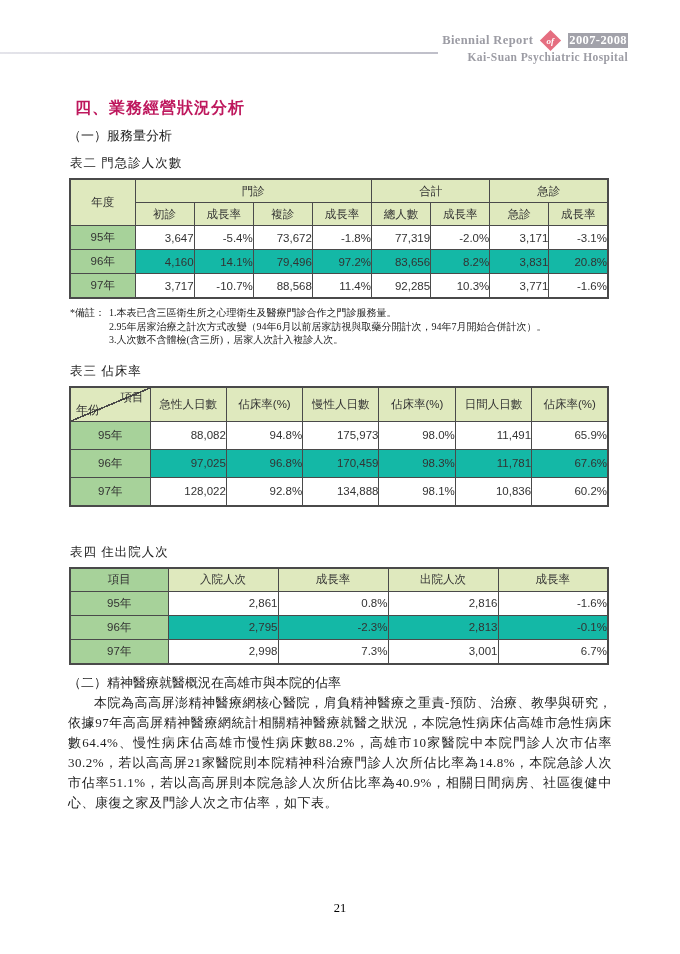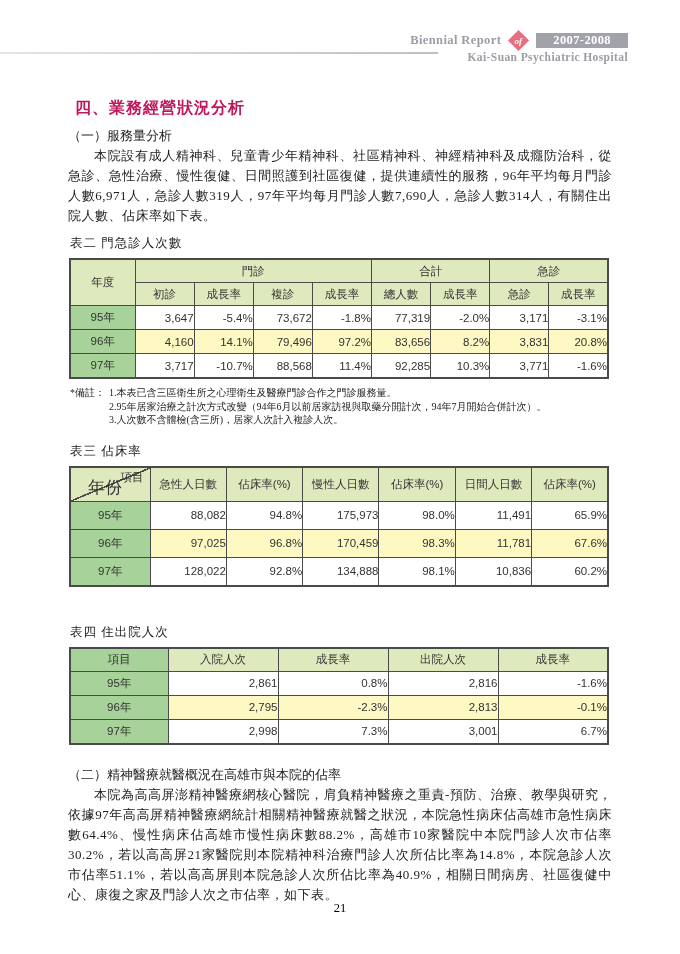--- a/index.html
+++ b/index.html
@@ -21,21 +21,21 @@
   .of-diamond {
     width:15px; height:15px; background:#e56e80; transform:rotate(45deg);
     display:flex; align-items:center; justify-content:center; margin:0 2px;
   }
   .of-diamond .of-text {
     transform:rotate(-45deg); color:#ffffff; font-style:italic;
     font-size:9px; font-weight:bold;
   }
   .years-box {
     background:#a2a2aa; color:#ffffff; font-weight:bold; font-size:12.5px;
-    padding:0 17px; letter-spacing:0.4px;
+    padding:0 1px; letter-spacing:0.4px;
   }
   .hospital-name {
     margin-top:3px; font-weight:bold; font-size:11.5px; color:#9c9ca4;
     letter-spacing:0.4px;
   }
   
   .section-title {
     position:absolute; top:98px; left:75px; margin:0;
     font-family:"Liberation Sans","DejaVu Sans",sans-serif;
     font-size:16px; font-weight:bold; color:#be185d; letter-spacing:1px;
@@ -43,50 +43,50 @@
   
   .content { position:absolute; top:126px; left:68px; width:544px; }
   .para-heading { margin:0; font-size:13px; line-height:20px; }
   .para-body {
     margin:0; font-size:13px; line-height:20px; text-align:justify;
     text-indent:2em; letter-spacing:0.5px;
   }
   .table-caption { margin:9px 0 6px 2px; font-size:12.5px; letter-spacing:1px; }
   .caption-t3 { margin-top:16px; }
   .caption-t4 { margin-top:37px; }
-  .heading-2 { margin-top:20px; }
+  .heading-2 { margin-top:8px; }
   
   table.data-table {
     border-collapse:collapse; width:540px; table-layout:fixed;
     font-family:"Liberation Sans","DejaVu Sans",sans-serif;
     font-size:11.5px; color:#333; text-align:center;
     border:2px solid #4a4a4a; margin-left:1px;
   }
   table.data-table td { border:1px solid #4a4a4a; padding:0; }
   .ghead, .shead, .year-head { background:#dfe9be; }
   .ycell, .item-head { background:#a7d29a; }
-  tr.alt td.dcell { background:#fef9c3;padding-left:16px; }
+  tr.alt td.dcell { background:#14b8a6;padding-left:16px; }
   td.dcell { background:#ffffff;text-align:right; }
   .t2 tr.hrow1 td { height:22px; }
   .t2 tr.hrow2 td { height:22px; }
   .t2 tr.drow td { height:23px; }
   .t3 tr.hrow td { height:33px; }
   .t3 tr.drow td { height:27px; }
   .t4 tr.hrow td { height:22px; }
   .t4 tr.drow td { height:23px; }
   
   .diag-cell { position:relative; background:#dfe9be; }
   .diag-line {
     position:absolute; inset:0;
     background:linear-gradient(to bottom right,
       transparent calc(50% - 0.8px), #4a4a4a calc(50% - 0.8px),
       #4a4a4a calc(50% + 0.8px), transparent calc(50% + 0.8px));
   }
   .diag-top { position:absolute; top:2px; right:6px; font-size:11.5px; }
-  .diag-bottom { position:absolute; bottom:2px; left:17px; font-size:17px; }
+  .diag-bottom { position:absolute; bottom:2px; left:5px; font-size:12px; }
   
   .footnote {
     display:flex; margin:7px 0 0 2px; font-size:10px; line-height:13.5px;
     color:#222;
   }
   .footnote-label { white-space:nowrap; margin-right:4px; }
   
   .page-number {
     position:absolute; top:901px; left:0; width:680px; text-align:center;
     font-size:12.5px; color:#000000;
@@ -108,21 +108,20 @@
       <span class="years-box">2007-2008</span>
     </div>
     <div class="hospital-name">Kai-Suan Psychiatric Hospital</div>
   </div>
 
   <h2 class="section-title">四、業務經營狀況分析</h2>
 
   <div class="content">
 
     <p class="para-heading">（一）服務量分析</p>
-    <p class="para-body">本院設有成人精神科、兒童青少年精神科、社區精神科、神經精神科及成癮防治科，從急診、急性治療、慢性復健、日間照護到社區復健，提供連續性的服務，96年平均每月門診人數6,971人，急診人數319人，97年平均每月門診人數7,690人，急診人數314人，有關住出院人數、佔床率如下表。</p>
 
     <p class="table-caption">表二 門急診人次數</p>
     <table class="data-table t2">
       <colgroup>
         <col style="width:65px">
           <col>
           <col>
           <col>
           <col>
           <col>

